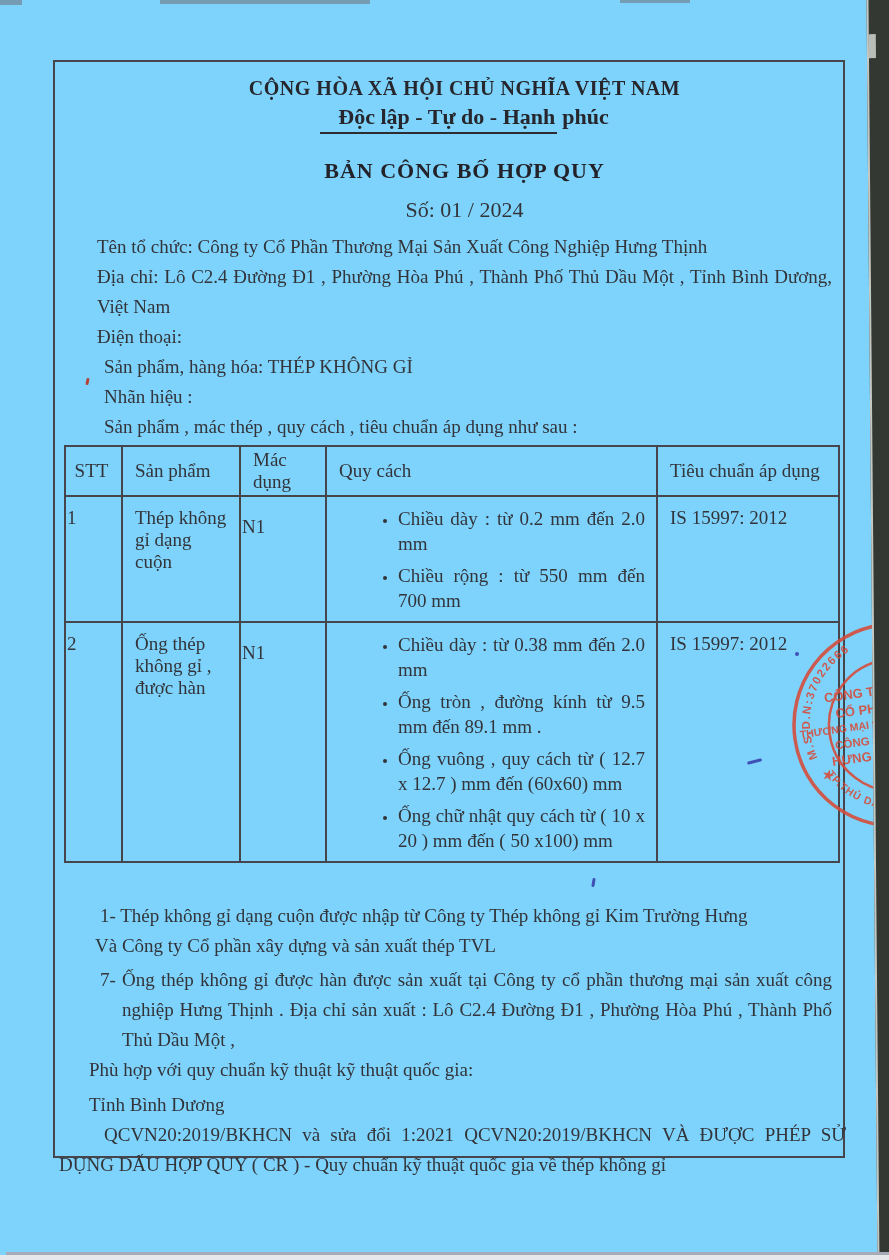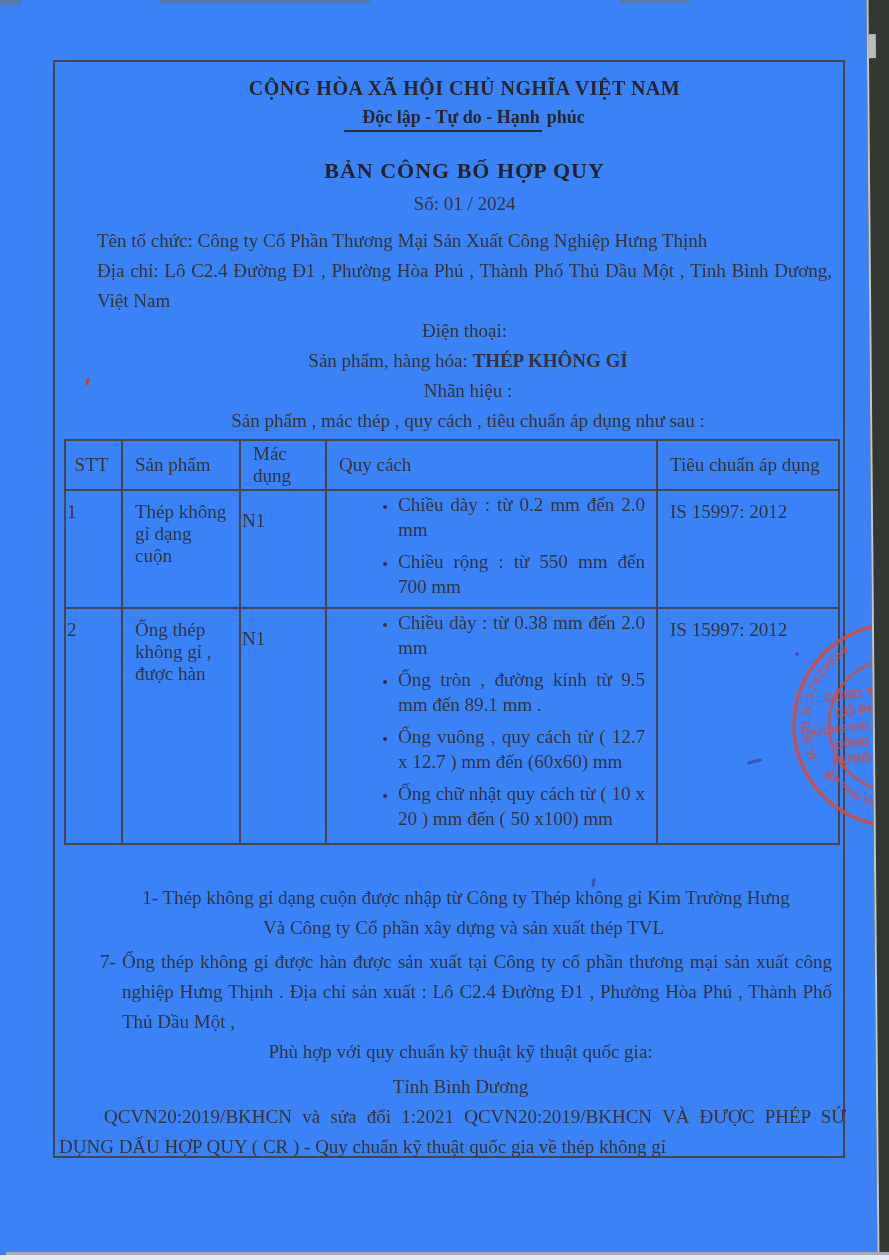--- a/index.html
+++ b/index.html
@@ -1,56 +1,56 @@
 <!DOCTYPE html>
 <html><head>
 <meta charset="utf-8">
 <style>
   html,body{margin:0;padding:0;}
   body{width:889px;height:1260px;overflow:hidden;}
-  .scan-page{position:relative;width:889px;height:1260px;background:#3b82f6;overflow:hidden;
+  .scan-page{position:relative;width:889px;height:1260px;background:#7dd3fc;overflow:hidden;
              font-family:"Liberation Serif","DejaVu Serif",serif;color:#33343a;}
   
   .edge-speck{position:absolute;background:#6f6f74;opacity:.55;}
   
   .scan-edge-right{position:absolute;top:-12px;right:-19px;width:34px;height:1290px;
                    background:#343833;border-left:2px solid #c4c8c3;transform:rotate(-0.5deg);z-index:9;}
   .scan-edge-right .notch{position:absolute;left:0;top:46px;width:7px;height:24px;background:#b9bdb9;}
   
   .scan-edge-bottom{position:absolute;left:6px;top:1252px;width:883px;height:3px;background:#a6abb7;z-index:9;}
   .scan-edge-bottom2{position:absolute;left:0;top:1255px;width:889px;height:5px;background:#e6e8ec;z-index:9;}
 
   .doc-border{position:absolute;left:53px;top:60px;width:792px;height:1098px;
               border:2px solid #45454b;box-sizing:border-box;padding:14px 11px 0 42px;z-index:2;}
 
   .center{text-align:center;}
   .national-title{font-size:20px;line-height:24px;font-weight:bold;letter-spacing:.5px;color:#26262c;}
-  .motto{font-size:18px;line-height:22px;font-weight:bold;margin-top:6px;color:#26262c;text-align:center;}
+  .motto{font-size:22px;line-height:22px;font-weight:bold;margin-top:6px;color:#26262c;text-align:center;}
   .motto-underline{border-bottom:2px solid #2c2c31;padding:0 2px 3px 18px;}
   .motto-tail{padding-left:5px;}
   .doc-title{font-size:22px;line-height:26px;font-weight:bold;letter-spacing:1px;margin-top:30px;color:#222228;}
-  .doc-number{font-size:19px;line-height:30px;margin-top:5px;}
+  .doc-number{font-size:22px;line-height:30px;margin-top:11px;}
 
-  .para{font-size:19px;line-height:30px;text-align:center;}
+  .para{font-size:19px;line-height:30px;}
   .j{text-align:justify;}
   .org-line{margin-top:7px;}
   .indent7{margin-left:7px;}
-  .bold{font-weight:bold;}
+  .bold{font-weight:normal;}
 
   table.spec-table{border-collapse:collapse;table-layout:fixed;width:774px;margin-left:-33px;margin-top:3px;
                    font-size:19px;}
   .spec-table th,.spec-table td{border:2px solid #45454b;vertical-align:top;font-weight:normal;
                                 text-align:left;box-sizing:border-box;}
   .spec-table th{height:43px;vertical-align:middle;padding:2px 4px 2px 12px;}
   .spec-table th.c{text-align:center;padding-left:0;}
   .td-stt{text-align:center;padding-top:10px;}
   .td-product{padding:10px 10px 8px 12px;text-align:justify;}
   .td-grade{text-align:center;padding-top:19px;}
   .td-standard{padding:10px 16px 0 12px;}
-  ul.specs{margin:0;padding:0 8px 0 70px;text-align:justify;}
+  ul.specs{margin:0;padding:8px 8px 0 70px;text-align:justify;}
   ul.specs li{line-height:25px;margin-bottom:7px;padding-right:2px;}
   ul.specs li::marker{font-size:.75em;}
   tr.r1 td{height:96px;}
   tr.r2 td{height:236px;}
 
   .notes{margin-top:38px;}
   .note-line1{margin-left:3px;}
   .note-line2{margin-left:-2px;}
   .note-hanging{margin-left:3px;padding-left:22px;text-indent:-22px;margin-top:4px;}
   .province-line{margin-left:-8px;margin-top:5px;}

